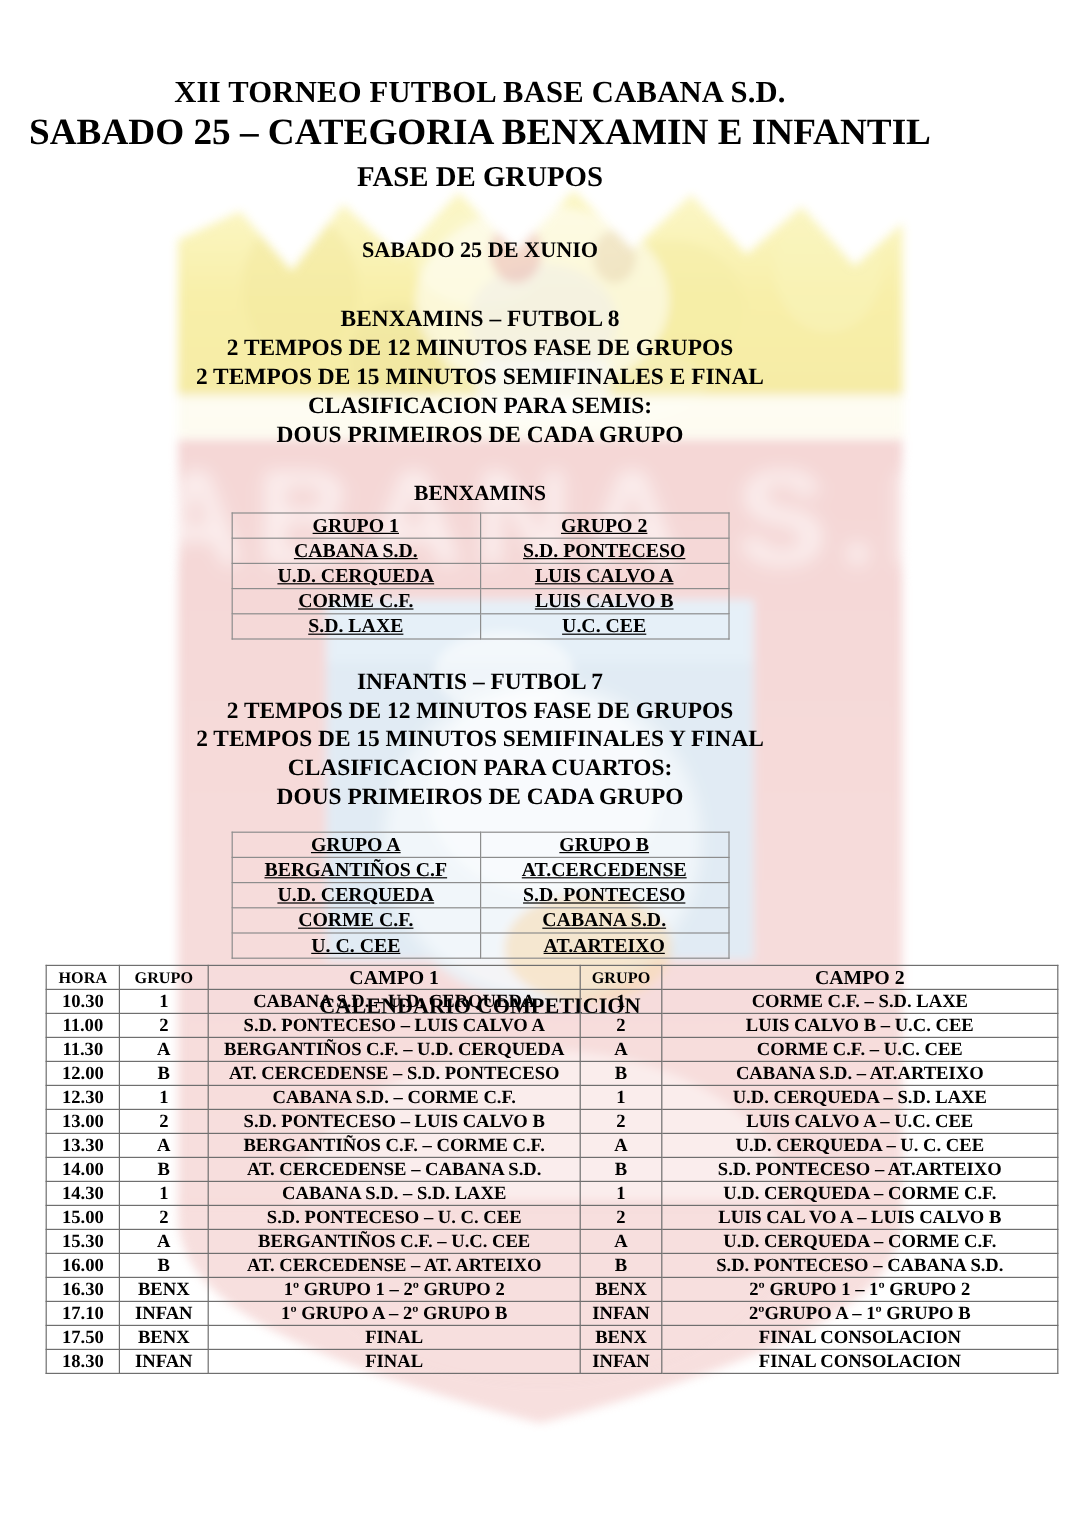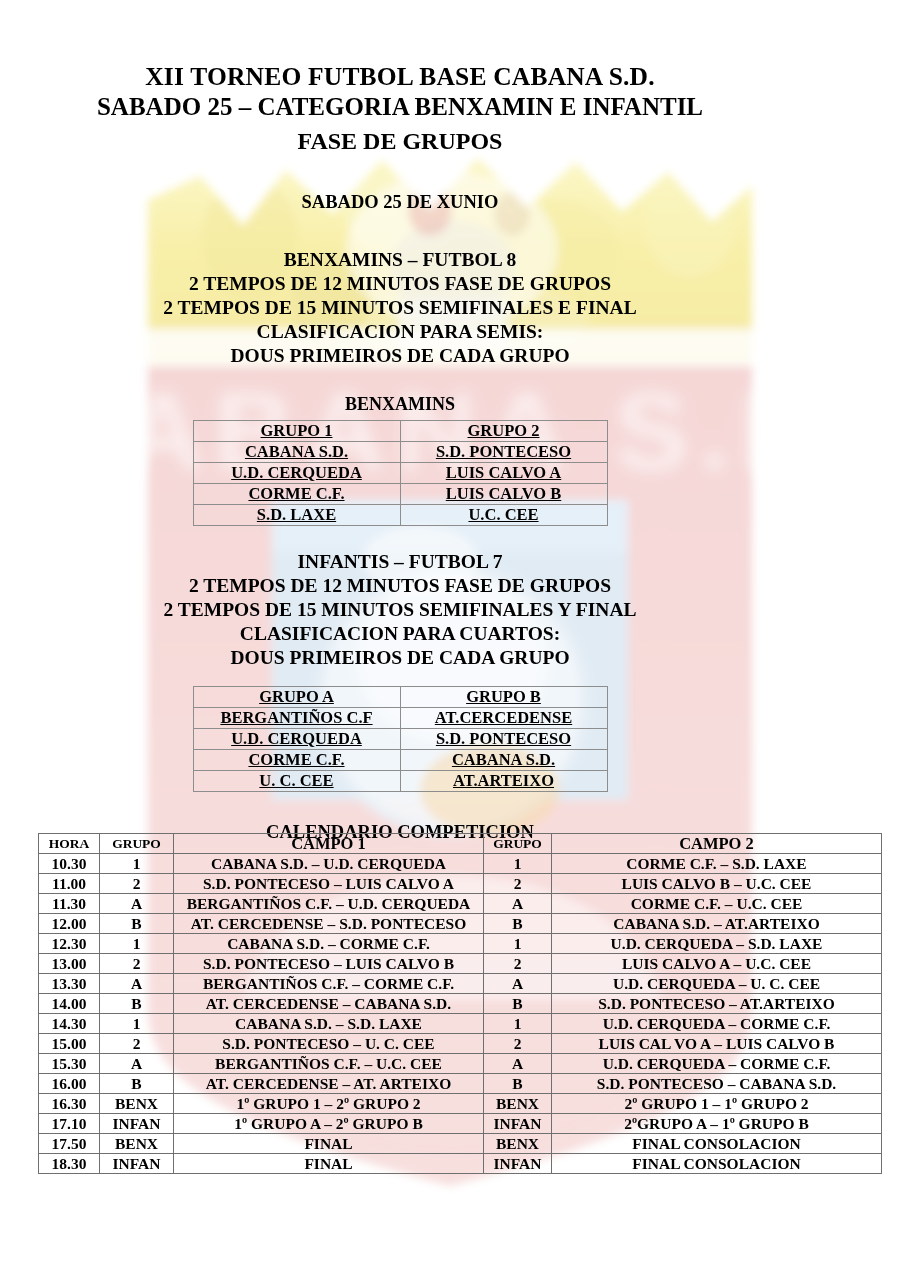--- a/index.html
+++ b/index.html
@@ -40,21 +40,21 @@
   .title-1 {
     font-weight: bold;
     font-size: 25.5px;
     letter-spacing: .2px;
     margin: 0;
     padding-top: 62px;
     line-height: 1.18;
   }
   .title-2 {
     font-weight: bold;
-    font-size: 25px;
+    font-size: 31px;
     margin: 0;
     line-height: 1.18;
   }
   .title-3 {
     font-weight: bold;
     font-size: 24px;
     margin: 0;
     padding-top: 5px;
     line-height: 1.2;
   }
@@ -109,21 +109,21 @@
   .cal-title {
     font-weight: bold;
     font-size: 18.5px;
     margin: 12px;
     padding-top: 18px;
     padding-bottom: 3px;
   }
   .cal-hold {
     position: absolute;
     left: 38px;
-    top: 833px;
+    top: 804px;
     width: 832px;
   }
   table.cal {
     border-collapse: collapse;
     width: 832px;
     table-layout: fixed;
   }
   table.cal td {
     border: 1px solid #6f6f6f;
     font-weight: bold;

